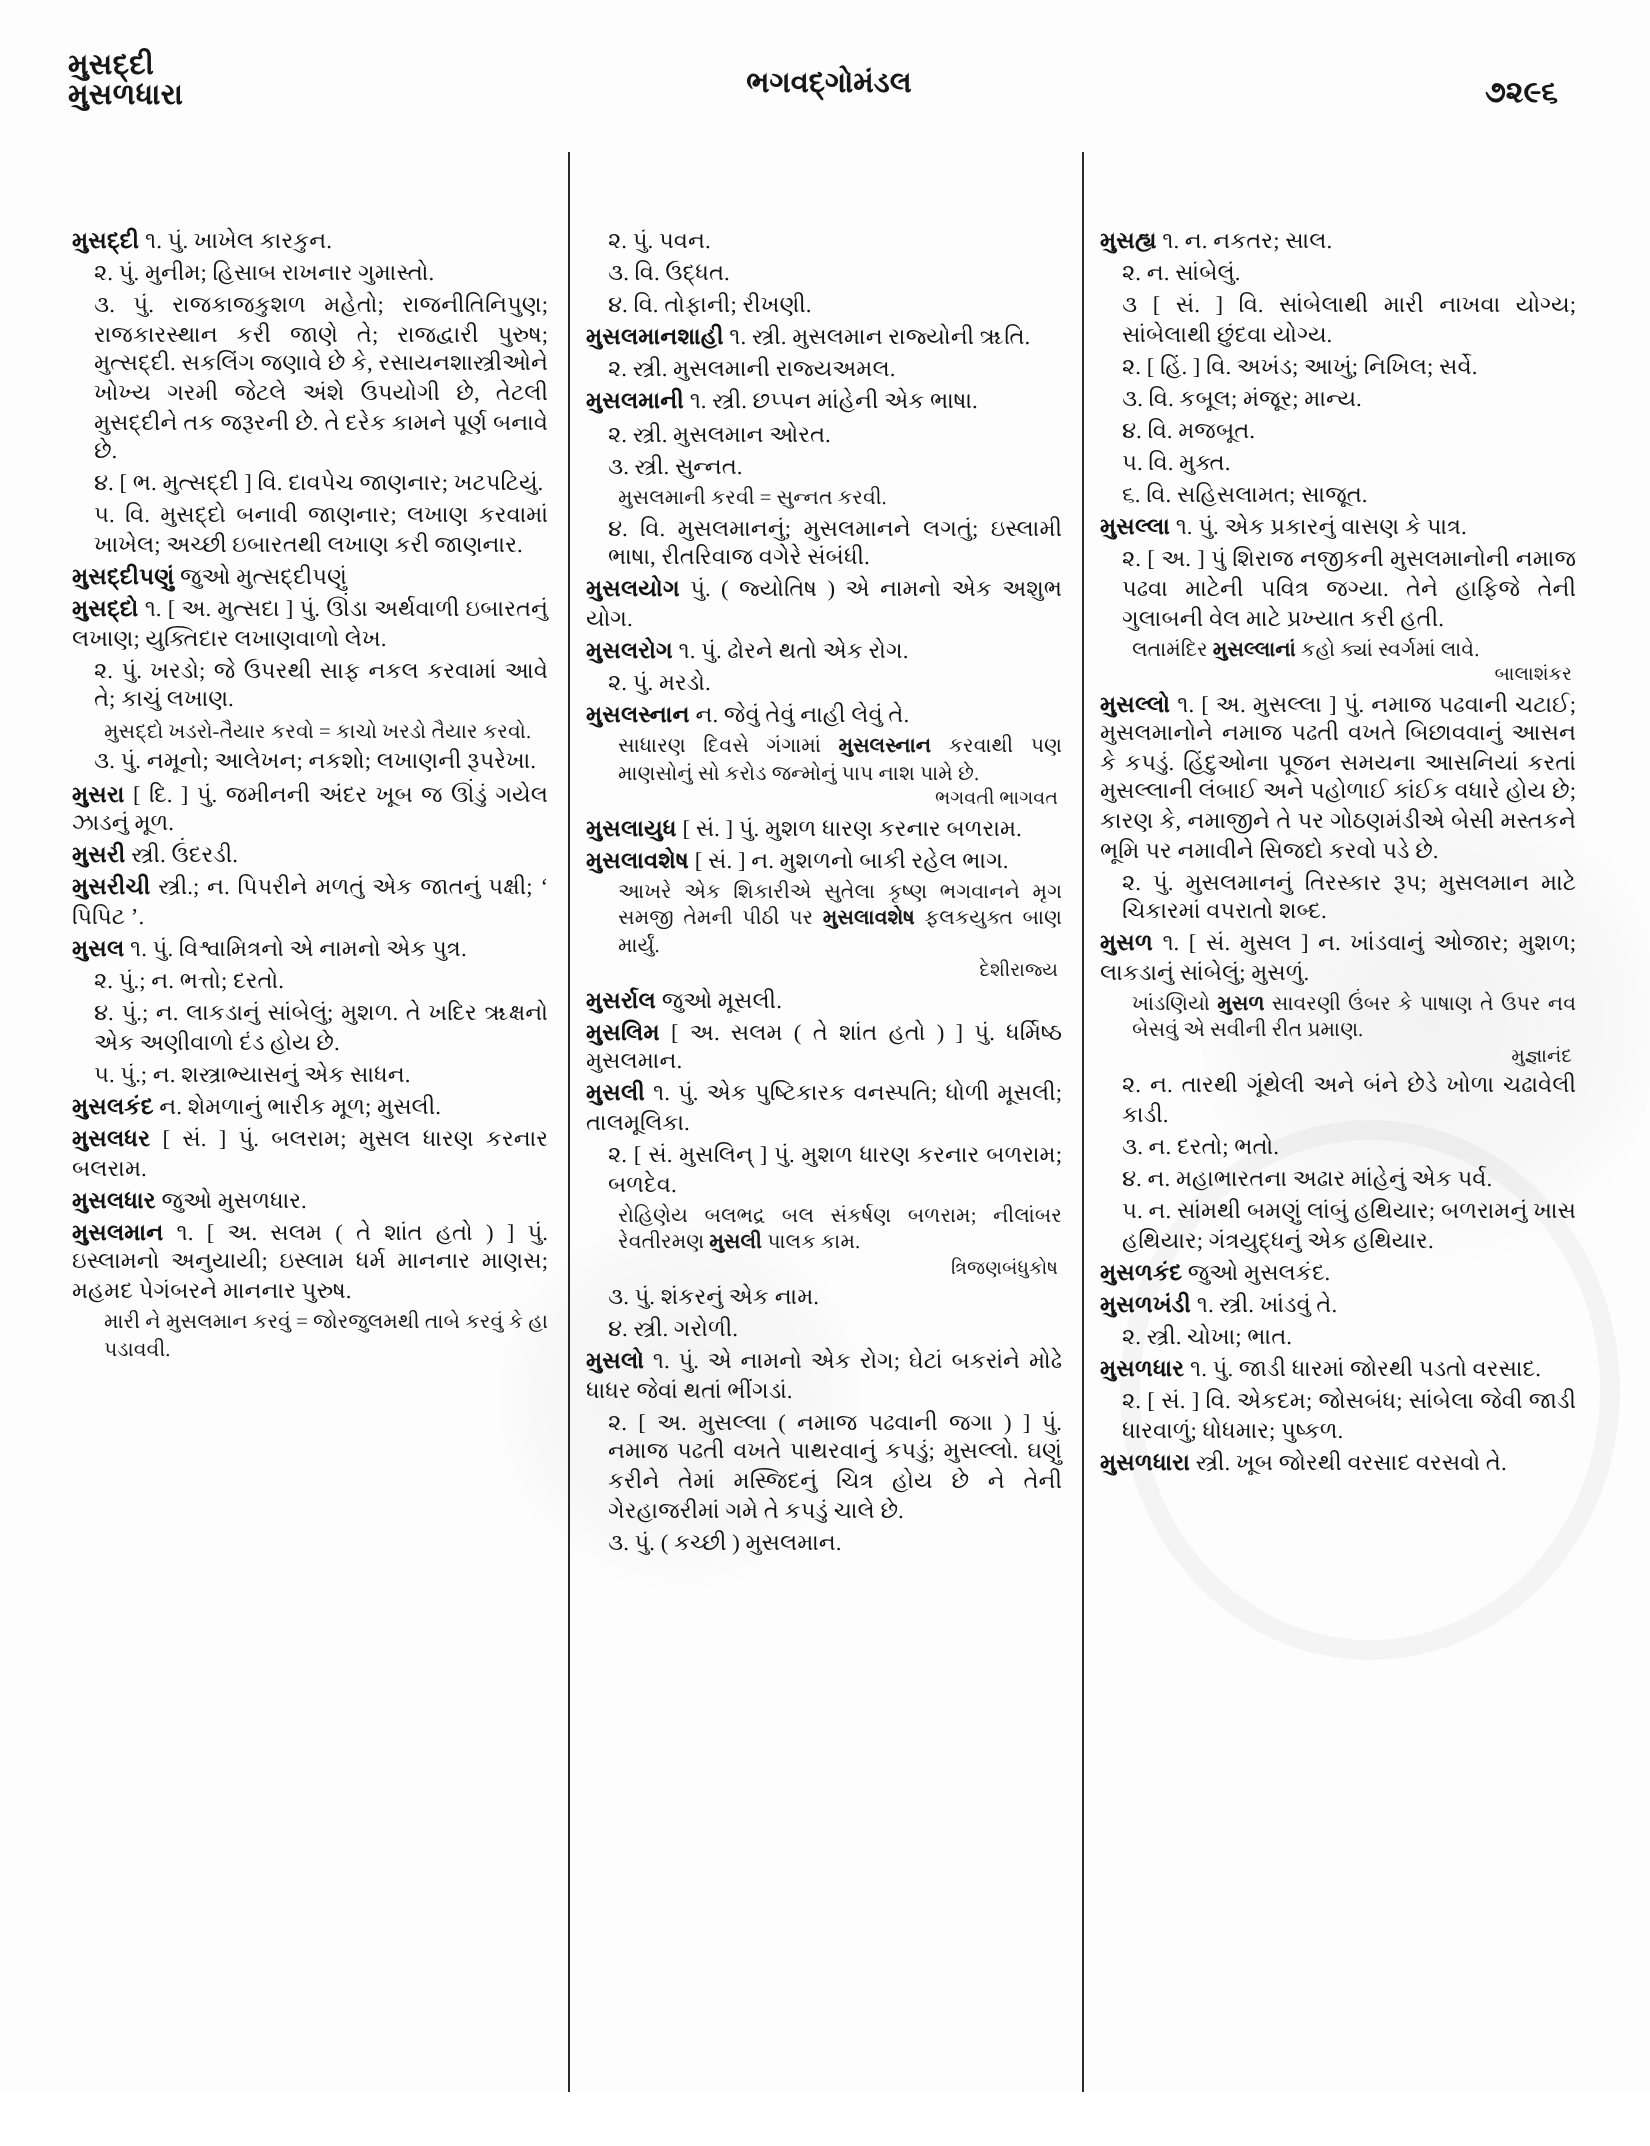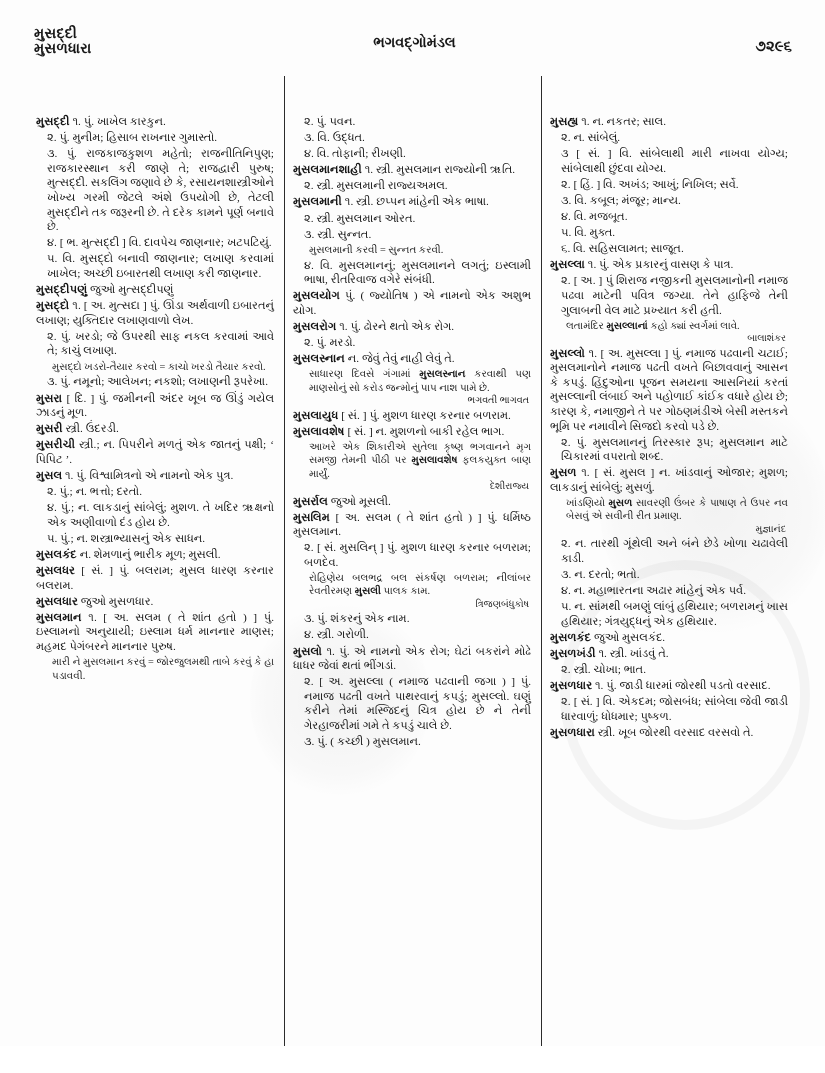--- a/index.html
+++ b/index.html
@@ -56,21 +56,21 @@
     left: 0;
     right: 0;
     top: 8px;
     text-align: center;
     font-weight: bold;
     font-size: 14.5px;
     color: #171717;
   }
   .head-right {
     position: absolute;
-    right: 3px;
+    right: 16px;
     top: 12px;
     font-weight: bold;
     font-size: 15px;
     color: #171717;
   }
 
   
   .columns {
     position: absolute;
     top: 74px;
@@ -191,20 +191,21 @@
         <p class="entry"><span class="hw">મુસલયોગ</span><span> પું. ( જ્યોતિષ ) એ નામનો એક અશુભ યોગ.</span></p>
         <p class="entry"><span class="hw">મુસલરોગ</span><span> ૧. પું. ઢોરને થતો એક રોગ.</span></p>
         <p class="sense">૨. પું. મરડો.</p>
         <p class="entry"><span class="hw">મુસલસ્નાન</span><span> ન. જેવું તેવું નાહી લેવું તે.</span></p>
         <p class="quote"><span>સાધારણ દિવસે ગંગામાં <b>મુસલસ્નાન</b> કરવાથી પણ માણસોનું સો કરોડ જન્મોનું પાપ નાશ પામે છે.</span><span class="src">ભગવતી ભાગવત</span></p>
         <p class="entry"><span class="hw">મુસલાયુધ</span><span> [ સં. ] પું. મુશળ ધારણ કરનાર બળરામ.</span></p>
         <p class="entry"><span class="hw">મુસલાવશેષ</span><span> [ સં. ] ન. મુશળનો બાકી રહેલ ભાગ.</span></p>
         <p class="quote"><span>આખરે એક શિકારીએ સુતેલા કૃષ્ણ ભગવાનને મૃગ સમજી તેમની પીઠી પર <b>મુસલાવશેષ</b> ફલકયુક્ત બાણ માર્યું.</span><span class="src">દેશીરાજ્ય</span></p>
         <p class="entry"><span class="hw">મુસર્રાલ</span><span> જુઓ મૂસલી.</span></p>
         <p class="entry"><span class="hw">મુસલિમ</span><span> [ અ. સલમ ( તે શાંત હતો ) ] પું. ધર્મિષ્ઠ મુસલમાન.</span></p>
+        <p class="entry"><span class="hw">મુસલી</span><span> ૧. પું. એક પુષ્ટિકારક વનસ્પતિ; ધોળી મૂસલી; તાલમૂલિકા.</span></p>
         <p class="sense">૨. [ સં. મુસલિન્ ] પું. મુશળ ધારણ કરનાર બળરામ; બળદેવ.</p>
         <p class="quote"><span>રોહિણેય બલભદ્ર બલ સંકર્ષણ બળરામ; નીલાંબર રેવતીરમણ <b>મુસલી</b> પાલક કામ.</span><span class="src">ત્રિજણબંધુકોષ</span></p>
         <p class="sense">૩. પું. શંકરનું એક નામ.</p>
         <p class="sense">૪. સ્ત્રી. ગરોળી.</p>
         <p class="entry"><span class="hw">મુસલો</span><span> ૧. પું. એ નામનો એક રોગ; ઘેટાં બકરાંને મોઢે ધાધર જેવાં થતાં ભીંગડાં.</span></p>
         <p class="sense">૨. [ અ. મુસલ્લા ( નમાજ પઢવાની જગા ) ] પું. નમાજ પઢતી વખતે પાથરવાનું કપડું; મુસલ્લો. ઘણું કરીને તેમાં મસ્જિદનું ચિત્ર હોય છે ને તેની ગેરહાજરીમાં ગમે તે કપડું ચાલે છે.</p>
         <p class="sense">૩. પું. ( કચ્છી ) મુસલમાન.</p>
       </div>
     <div class="col-sep"></div>
     <div class="col" id="col-3">

